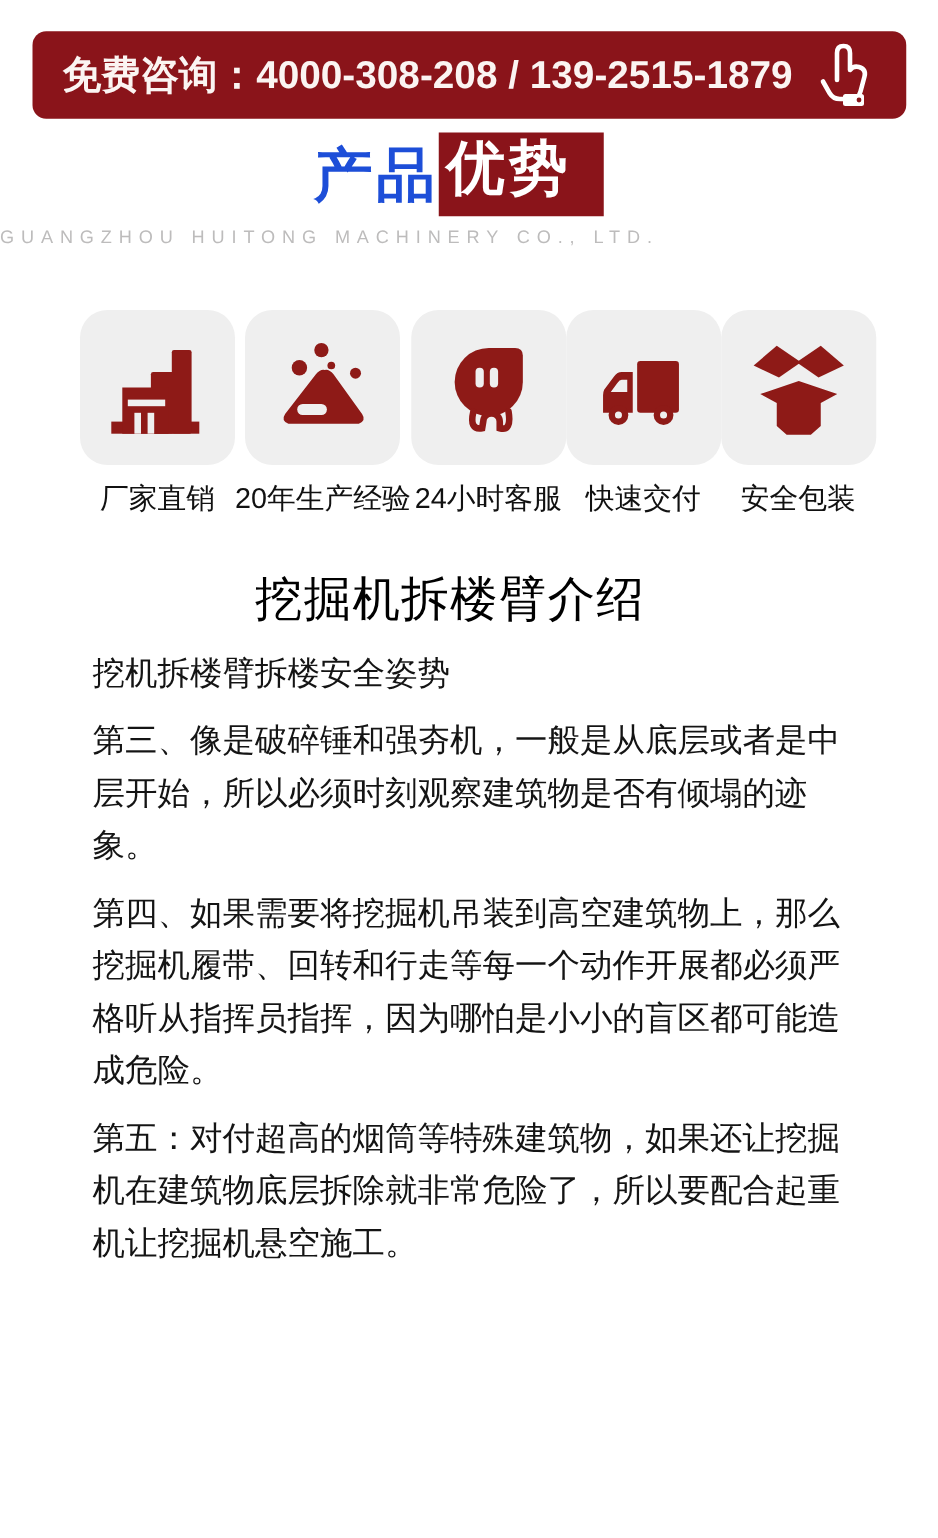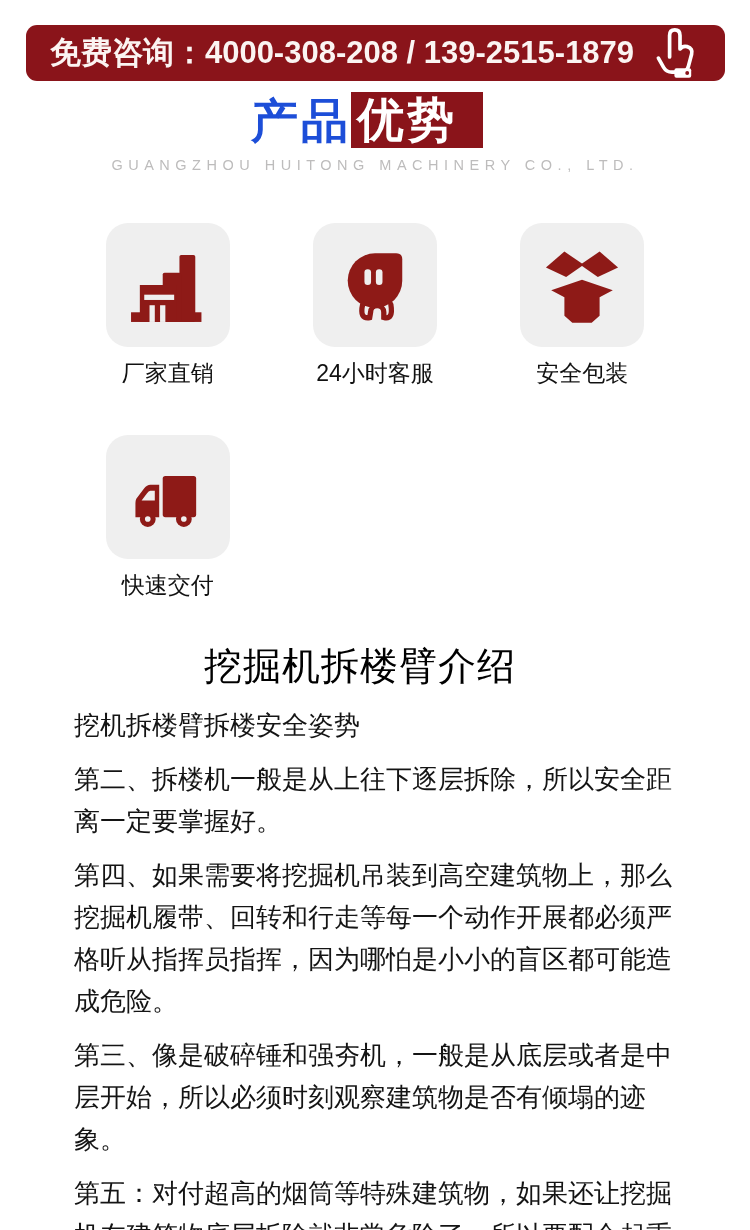--- a/index.html
+++ b/index.html
@@ -10,49 +10,49 @@
   }
   * { box-sizing: border-box; }
   html, body { margin: 0; padding: 0; background: #ffffff; }
   body {
     width: 750px; height: 1230px; overflow: hidden;
     font-family: "Liberation Sans", sans-serif;
   }
 
   
   .banner {
-    margin: 25px auto 0; width: 699px; height: 56px;
+    margin: 25px auto 0; width: 699px; height: 70px;
     background: var(--brand-red); border-radius: 11px;
     display: flex; align-items: center; justify-content: center; gap: 18px;
     cursor: pointer;
   }
   .banner-text {
     color: #fbf4f2; font-size: 31px; font-weight: bold; white-space: nowrap;
   }
   .hand-wrap { width: 48px; height: 58px; display: flex; }
 
   
   .title-row {
     margin-top: 11px; text-align: center; line-height: 1;
     font-size: 47px; font-weight: bold; position: relative; left: -8px;
   }
   .t-black { color: #1d4ed8; letter-spacing: 3px; vertical-align: middle; }
   .t-red {
     background: var(--brand-red); color: #ffffff; display: inline-block;
-    padding: 4px 26px 5px 6px; letter-spacing: 3px; vertical-align: middle;
+    padding: 4px 26px 16px 6px; letter-spacing: 3px; vertical-align: middle;
   }
   .subtitle {
-    margin-top: 9px; text-align: center; font-size: 14.5px;
+    margin-top: 9px; font-size: 14.5px;
     color: var(--subtitle-gray); letter-spacing: 5.5px; white-space: nowrap;
   }
 
   
   .features {
     width: 622px; margin: 50px auto 0;
-    display: grid; grid-template-columns: repeat(3, 1fr);
+    display: grid; grid-template-columns: repeat(5, 1fr);
     row-gap: 46px; justify-items: center;
   }
   .feature { display: flex; flex-direction: column; align-items: center; }
   .card {
     width: 124px; height: 124px; background: var(--card-bg);
     border-radius: 22px; display: flex; align-items: center; justify-content: center;
   }
   .card svg { width: 88px; height: 88px; }
   .ic { fill: var(--icon-red); }
   .cut { fill: var(--card-bg); }
@@ -104,63 +104,75 @@
           <rect class="ic" x="18" y="50" width="42" height="42"></rect>
           <rect class="cut" x="23" y="61" width="34" height="6"></rect>
           <rect class="cut" x="29" y="73" width="6" height="19"></rect>
           <rect class="cut" x="41" y="73" width="6" height="19"></rect>
         </svg>
       </div>
       <div class="flabel">厂家直销</div>
     </div>
 
 
+    <div class="feature">
+      <div class="card">
+        <svg viewBox="0 0 100 100">
+          <path class="ic" d="M52 34 Q56 33 60 38 L86 74 Q90 80 83 83 L19 83 Q12 80 16 74 L44 38 Q48 33 52 34 Z"></path>
+          <rect class="cut" x="27" y="65" width="27" height="10" rx="5"></rect>
+          <circle class="ic" cx="49" cy="16" r="6.5"></circle>
+          <circle class="ic" cx="29" cy="32" r="7"></circle>
+          <circle class="ic" cx="58" cy="30" r="3.5"></circle>
+          <circle class="ic" cx="80" cy="37" r="5"></circle>
+        </svg>
+      </div>
+      <div class="flabel">20年生产经验</div>
+    </div>
 
     <div class="feature">
       <div class="card">
         <svg viewBox="0 0 100 100">
           <path class="ic" d="M50 14 a31 31 0 1 0 31 31 L81 21 q0 -7 -7 -7 Z"></path>
           <rect class="cut" x="38" y="32" width="7.5" height="18" rx="3.7"></rect>
           <rect class="cut" x="51" y="32" width="7.5" height="18" rx="3.7"></rect>
           <path class="leg" d="M36 72 Q32 89 44 87 L45 81 A7.5 7.5 0 0 1 60 81 L60 87 Q71 90 68 72"></path>
         </svg>
       </div>
       <div class="flabel">24小时客服</div>
-    </div>
-
-    <div class="feature">
-      <div class="card">
-        <svg viewBox="0 0 100 100">
-          <polygon class="ic" points="30,12 52,27 32,41 9,30"></polygon>
-          <polygon class="ic" points="70,12 91,30 68,41 48,27"></polygon>
-          <path class="ic" d="M50 44 L85 56 L70 64 L70 85 L61 93 L39 93 L30 85 L30 64 L15 56 Z"></path>
-        </svg>
-      </div>
-      <div class="flabel">安全包装</div>
     </div>
 
     <div class="feature">
       <div class="card">
         <svg viewBox="0 0 100 100">
           <rect class="ic" x="44" y="26" width="38" height="47" rx="3"></rect>
           <path class="ic" d="M40 36 H30 Q26 36 23 40 L14 52 Q13 54 13 57 V73 H40 Z"></path>
           <path class="cut" d="M35 43 H30 Q28 43 26 46 L20 54 H35 Z"></path>
           <circle class="ic" cx="27" cy="75" r="9"></circle>
           <circle class="cut" cx="27" cy="75" r="3.2"></circle>
           <circle class="ic" cx="68" cy="75" r="9"></circle>
           <circle class="cut" cx="68" cy="75" r="3.2"></circle>
         </svg>
       </div>
       <div class="flabel">快速交付</div>
     </div>
 
+    <div class="feature">
+      <div class="card">
+        <svg viewBox="0 0 100 100">
+          <polygon class="ic" points="30,12 52,27 32,41 9,30"></polygon>
+          <polygon class="ic" points="70,12 91,30 68,41 48,27"></polygon>
+          <path class="ic" d="M50 44 L85 56 L70 64 L70 85 L61 93 L39 93 L30 85 L30 64 L15 56 Z"></path>
+        </svg>
+      </div>
+      <div class="flabel">安全包装</div>
+    </div>
+
   </div>
 
   <h2 class="article-heading">挖掘机拆楼臂介绍</h2>
   <div class="article">
     <p>挖机拆楼臂拆楼安全姿势</p>
-    <p>第二、拆楼机一般是从上往下逐层拆除，所以安全距离一定要掌握好。</p>
+    <p>第三、像是破碎锤和强夯机，一般是从底层或者是中层开始，所以必须时刻观察建筑物是否有倾塌的迹象。</p>
     <p>第四、如果需要将挖掘机吊装到高空建筑物上，那么挖掘机履带、回转和行走等每一个动作开展都必须严格听从指挥员指挥，因为哪怕是小小的盲区都可能造成危险。</p>
-    <p>第三、像是破碎锤和强夯机，一般是从底层或者是中层开始，所以必须时刻观察建筑物是否有倾塌的迹象。</p>
     <p>第五：对付超高的烟筒等特殊建筑物，如果还让挖掘机在建筑物底层拆除就非常危险了，所以要配合起重机让挖掘机悬空施工。</p>
   </div>
 
 </div>
 
 </body></html>

